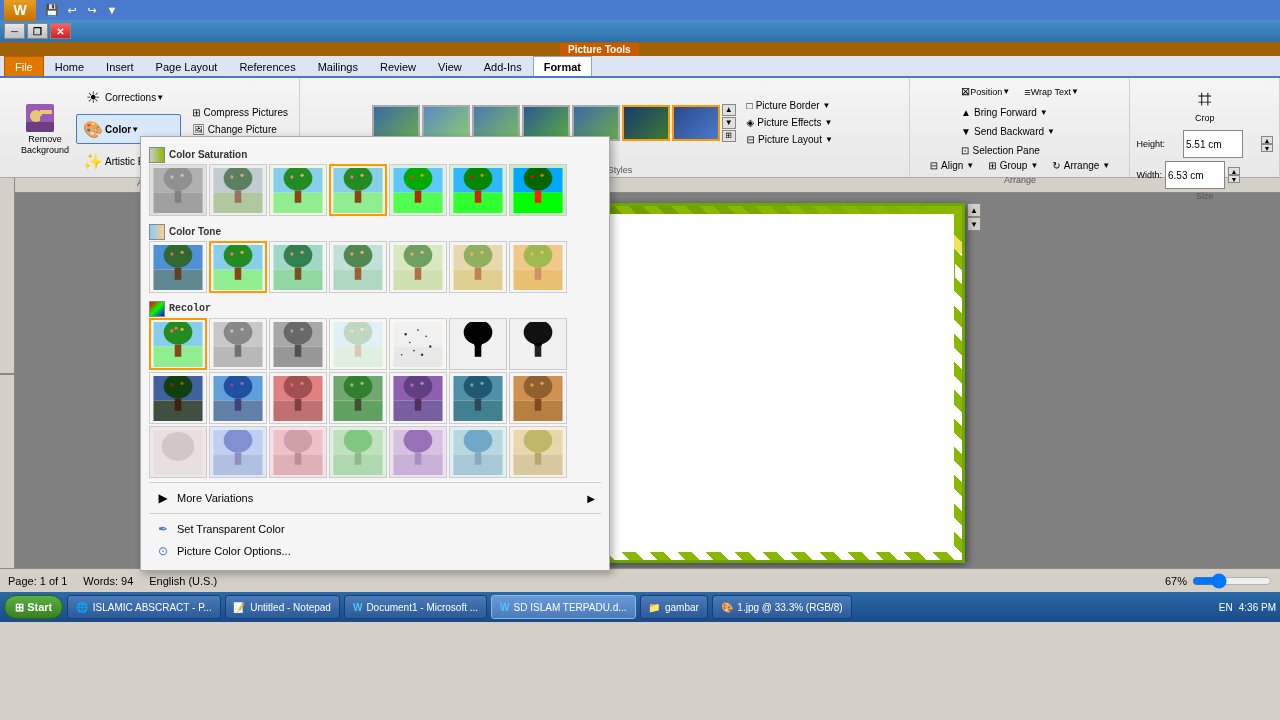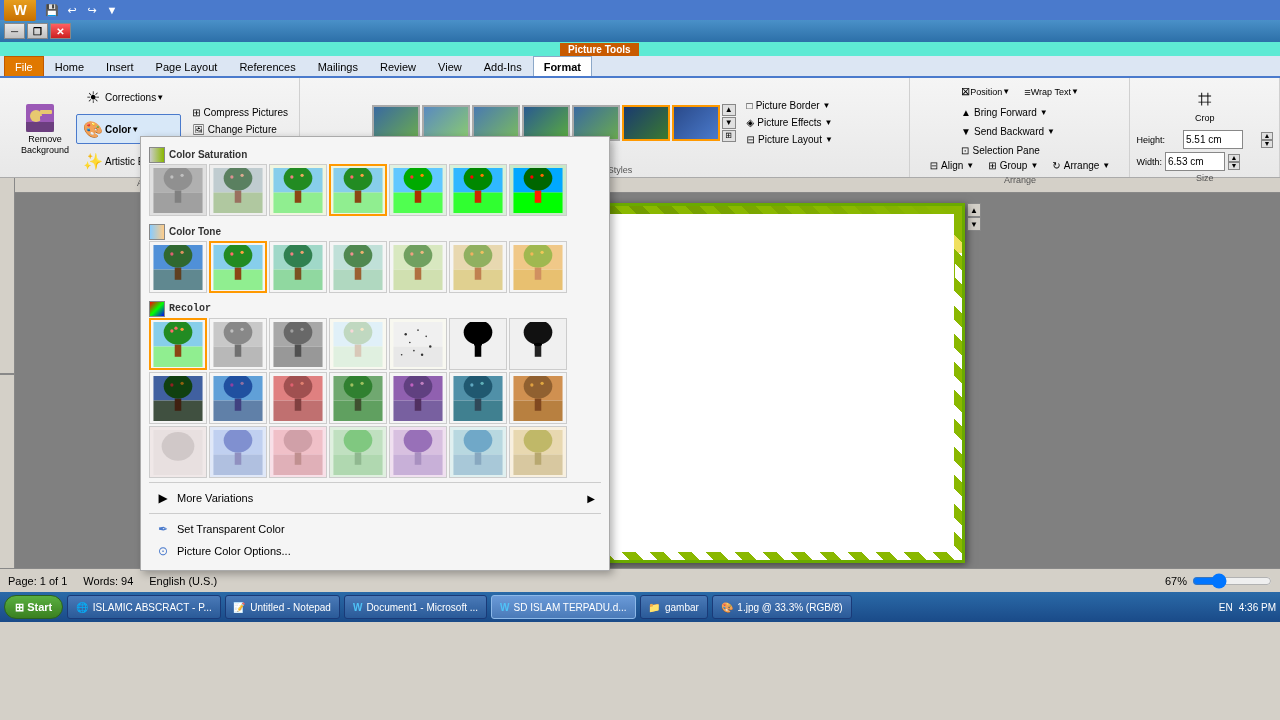--- a/index.html
+++ b/index.html
@@ -119,21 +119,21 @@
       overflow: hidden;
       display: flex; align-items: center; justify-content: center;
     }
     .gallery-item.selected { border-color: #f90; }
     .gallery-preview {
       width: 48px; height: 36px;
       background: linear-gradient(135deg, #2a4a8a, #4a7acc);
       border: 2px solid #f90;
     }
     .size-input {
-      width: 60px; height: 19px;
+      width: 60px; height: 28px;
       border: 1px solid #888;
       font-size: 10px;
       padding: 0 2px;
     }
     .spinner-btn {
       width: 12px; height: 8px;
       background: #e0e0e0;
       border: 1px solid #888;
       font-size: 7px;
       display: flex; align-items: center; justify-content: center;
@@ -341,21 +341,21 @@
 </div>
 
 <div class="title-bar">
   <div class="title-bar-right">
     <div class="title-btn">─</div>
     <div class="title-btn">❐</div>
     <div class="title-btn" style="background: linear-gradient(to bottom, #ff6060, #cc2020); color: white;">✕</div>
   </div>
 </div>
 
-<div style="height: 14px; background: #5eead4; display: flex; align-items: center; padding-left: 560px;">
+<div style="height: 14px; background: #a16207; display: flex; align-items: center; padding-left: 560px;">
   <span style="background: #c85a00; color: white; font-size: 10px; padding: 1px 8px; font-weight: bold;">Picture Tools</span>
 </div>
 
 <div class="ribbon-tabs-row">
   <div class="ribbon-tab" style="background: #e07800; color: white; border-color: #c05800;">
     <span>File</span>
   </div>
   <div class="ribbon-tab">
       <span>Home</span>
     </div>

